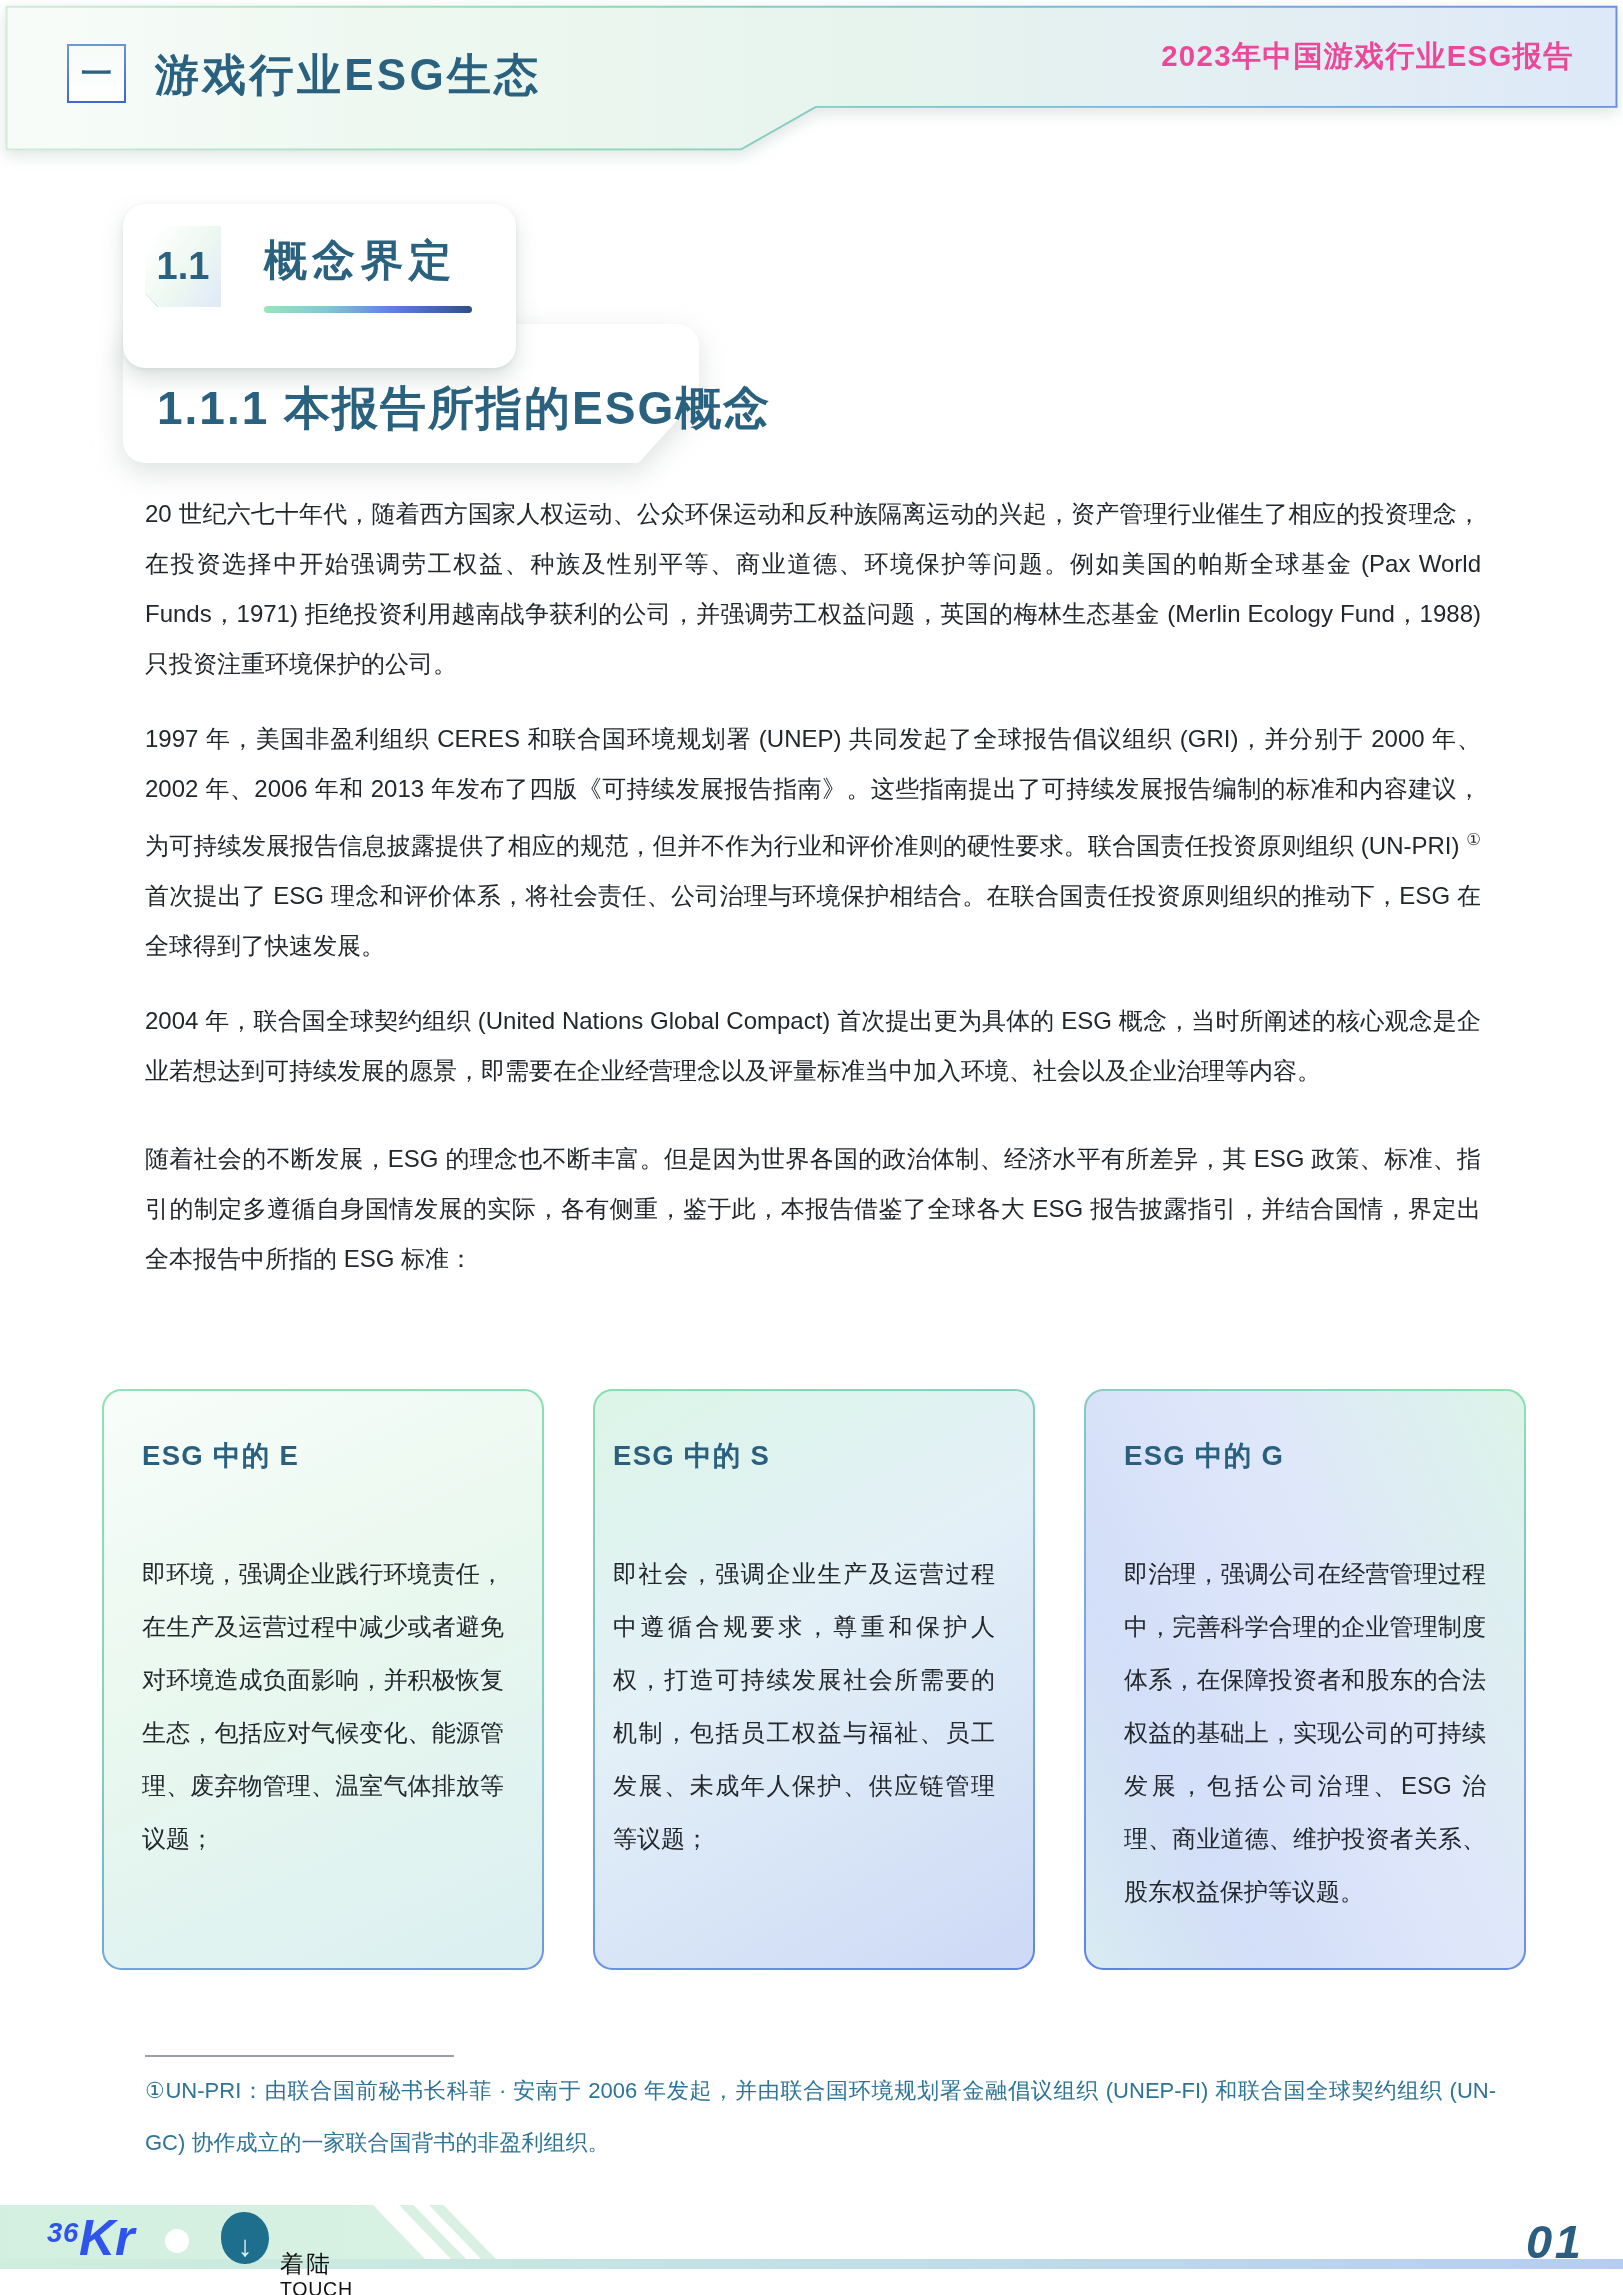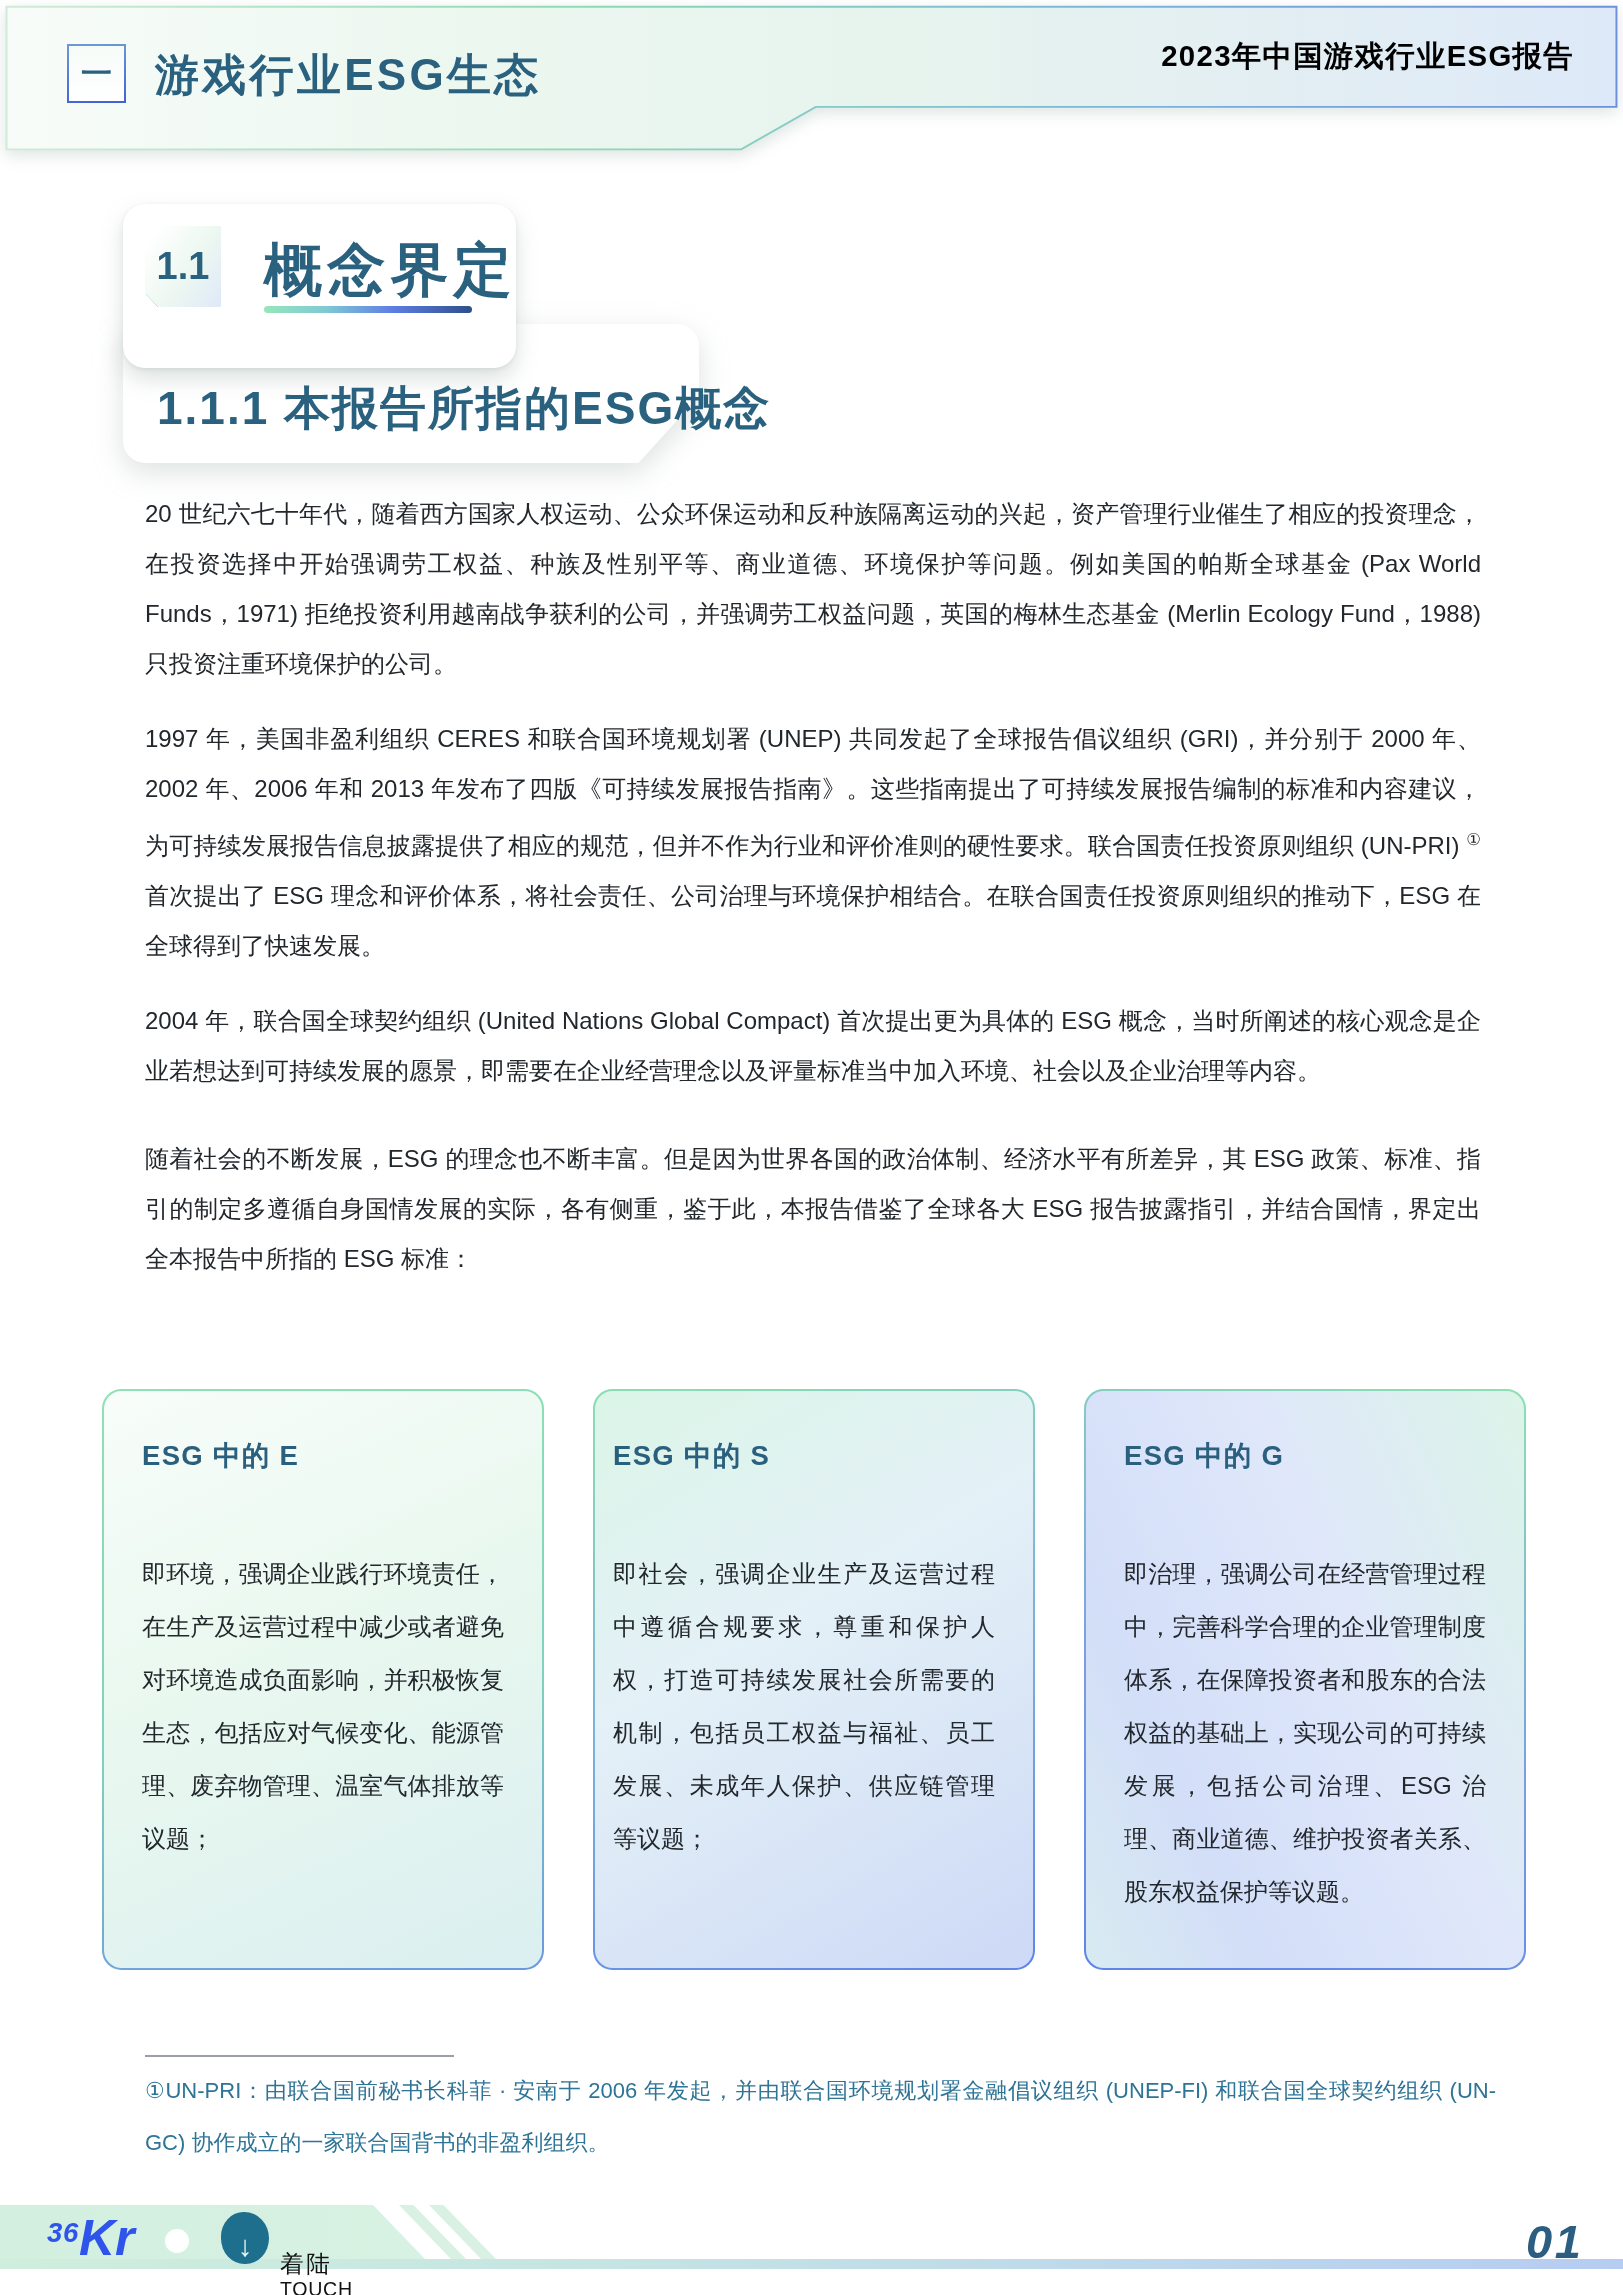--- a/index.html
+++ b/index.html
@@ -24,21 +24,21 @@
                 linear-gradient(175deg,#6d9ad6 0%, #3f63d4 100%) border-box;
     display: flex; align-items: center; justify-content: center;
     font-size: 31px; font-weight: 700; color: #2a617f;
   }
   .chapter-title {
     position: absolute; left: 155px; top: 46px;
     font-size: 44px; font-weight: 700; color: #2a617f; letter-spacing: 3.3px;
   }
   .report-title {
     position: absolute; right: 49px; top: 37px;
-    font-size: 29.4px; font-weight: 700; color: #000000; letter-spacing: 1.3px;
+    font-size: 29.4px; font-weight: 700; color: #ec4899; letter-spacing: 1.3px;
   }
 
   
   .sec-card-upper {
     position: absolute; left: 123px; top: 204px; width: 393px; height: 164px;
     background: #ffffff; border-radius: 22px; z-index: 2;
     box-shadow: 0 10.5px 22px rgba(140,160,150,.30), 0 1.3px 3.9px rgba(150,170,160,.18);
   }
   .sec-card-lower-wrap {
     position: absolute; left: 123px; top: 324px; width: 576px; height: 139px;
@@ -56,21 +56,21 @@
   }
   .sec-num-inner {
     width: 100%; height: 100%;
     background: linear-gradient(125deg, #ffffff 10%, #edf8f1 55%, #dfe9f8 100%);
     clip-path: polygon(0 0, 100% 0, 100% 100%, 17% 100%, 0 83%);
     display: flex; align-items: center; justify-content: center;
     font-size: 38px; font-weight: 700; color: #2a617f;
   }
   .sec-title {
     position: absolute; left: 264px; top: 232px; z-index: 3;
-    font-size: 58px; font-weight: 700; color: #2a617f; letter-spacing: 5.2px;
+    font-size: 43px; font-weight: 700; color: #2a617f; letter-spacing: 5.2px;
   }
   .sec-underline {
     position: absolute; left: 264px; top: 306px; width: 208px; height: 7.2px; z-index: 3;
     border-radius: 3.9px;
     background: linear-gradient(90deg, #97e6ba 0%, #7fc9d4 30%, #5f7de4 62%, #2d5089 100%);
   }
   .subsec-title {
     position: absolute; left: 157px; top: 378px; z-index: 3;
     font-size: 46px; font-weight: 700; color: #2a617f; letter-spacing: 2px;
   }

